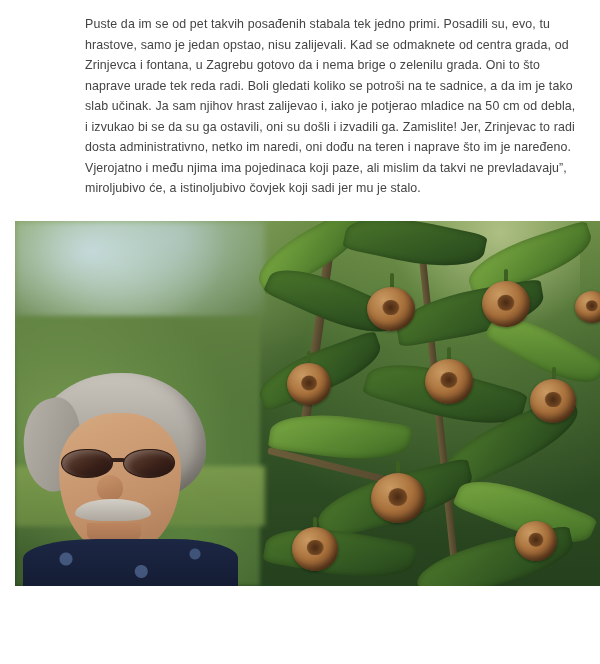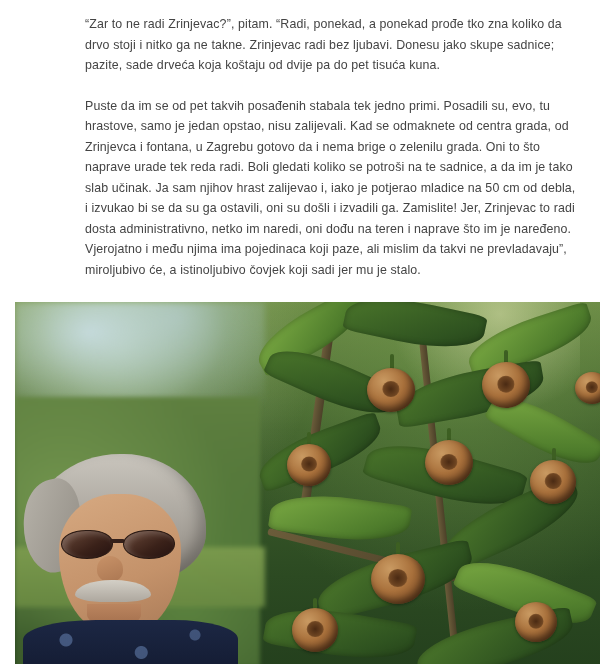--- a/index.html
+++ b/index.html
@@ -200,21 +200,20 @@
     position: absolute;
     right: 20px; top: 0;
     width: 200px; height: 120px;
     background: radial-gradient(ellipse at 60% 10%, rgba(255,250,205,0.45) 0%, rgba(255,250,205,0) 65%);
   }
 </style>
 </head>
 <body>
 
 <div class="article">
-  <p class="para">“Zar to ne radi Zrinjevac?”, pitam. “Radi, ponekad, a ponekad prođe tko zna koliko da drvo stoji i nitko ga ne takne. Zrinjevac radi bez ljubavi. Donesu jako skupe sadnice; pazite, sade drveća koja koštaju od dvije pa do pet tisuća kuna.</p>
   <p class="para">Puste da im se od pet takvih posađenih stabala tek jedno primi. Posadili su, evo, tu hrastove, samo je jedan opstao, nisu zalijevali. Kad se odmaknete od centra grada, od Zrinjevca i fontana, u Zagrebu gotovo da i nema brige o zelenilu grada. Oni to što naprave urade tek reda radi. Boli gledati koliko se potroši na te sadnice, a da im je tako slab učinak. Ja sam njihov hrast zalijevao i, iako je potjerao mladice na 50 cm od debla, i izvukao bi se da su ga ostavili, oni su došli i izvadili ga. Zamislite! Jer, Zrinjevac to radi dosta administrativno, netko im naredi, oni dođu na teren i naprave što im je naređeno. Vjerojatno i među njima ima pojedinaca koji paze, ali mislim da takvi ne prevladavaju”, miroljubivo će, a istinoljubivo čovjek koji sadi jer mu je stalo.</p>
 </div>
 
 <div class="figure">
   <div class="photo">
     <div class="sky-patch"></div>
     <div class="bg-blur-left"></div>
     <div class="grass"></div>
     <div class="sun-glow"></div>
 

